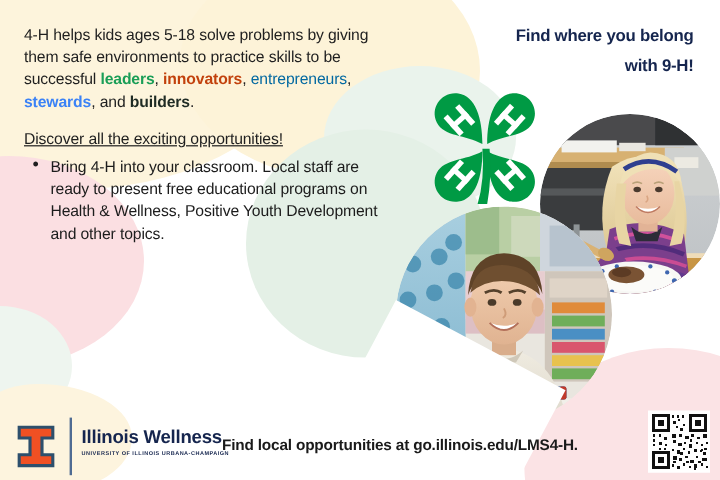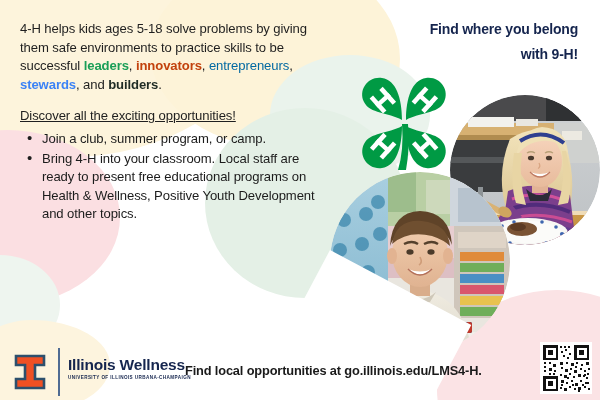--- a/index.html
+++ b/index.html
@@ -486,21 +486,20 @@
     <span>with 9-H!</span>
   </div>
 
   <div id="copy">
 
     <p class="para p1"><span>4-H helps kids ages 5-18 solve problems by giving them safe environments to practice skills to be successful </span><span class="w-leaders">leaders</span><span>, </span><span class="w-innovators">innovators</span><span>, </span><span class="w-entrepreneurs">entrepreneurs</span><span>, </span><span class="w-stewards">stewards</span><span>, and </span><span class="w-builders">builders</span><span>.</span></p>
 
     <p class="para p2">Discover all the exciting opportunities!</p>
 
     <ul class="bullets">
-      <li>Join a club, summer program, or camp.</li>
       <li>Bring 4-H into your classroom. Local staff are ready to present free educational programs on Health &amp; Wellness, Positive Youth Development and other topics.</li>
     </ul>
 
   </div>
 
   <div id="footer">
 
     <div id="logo-I">
       <svg width="40" height="40" viewBox="0 0 40 40" aria-hidden="true">
         <path d="M6 4 h28 v9 h-9 v14 h9 v9 h-28 v-9 h9 v-14 h-9 z" fill="#f05023" stroke="#2d4f6c" stroke-width="2.6"></path>

